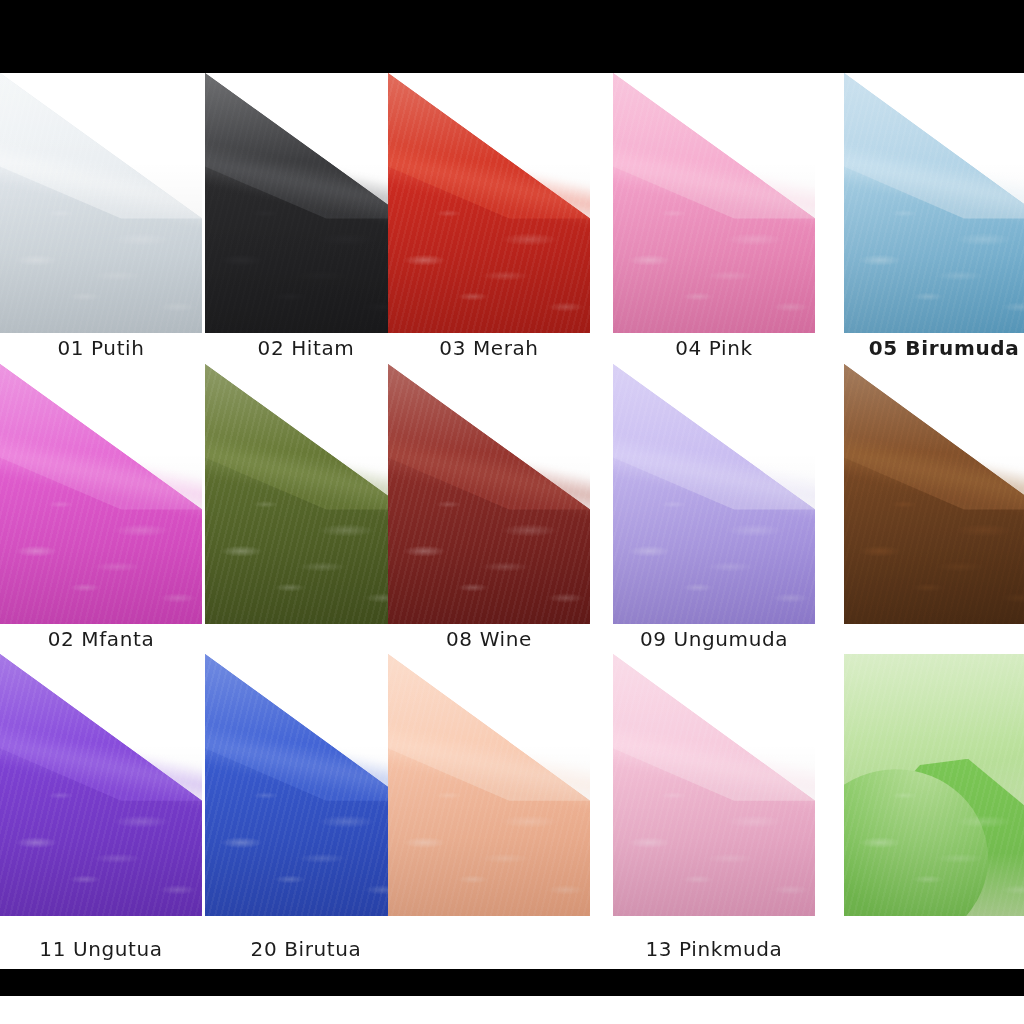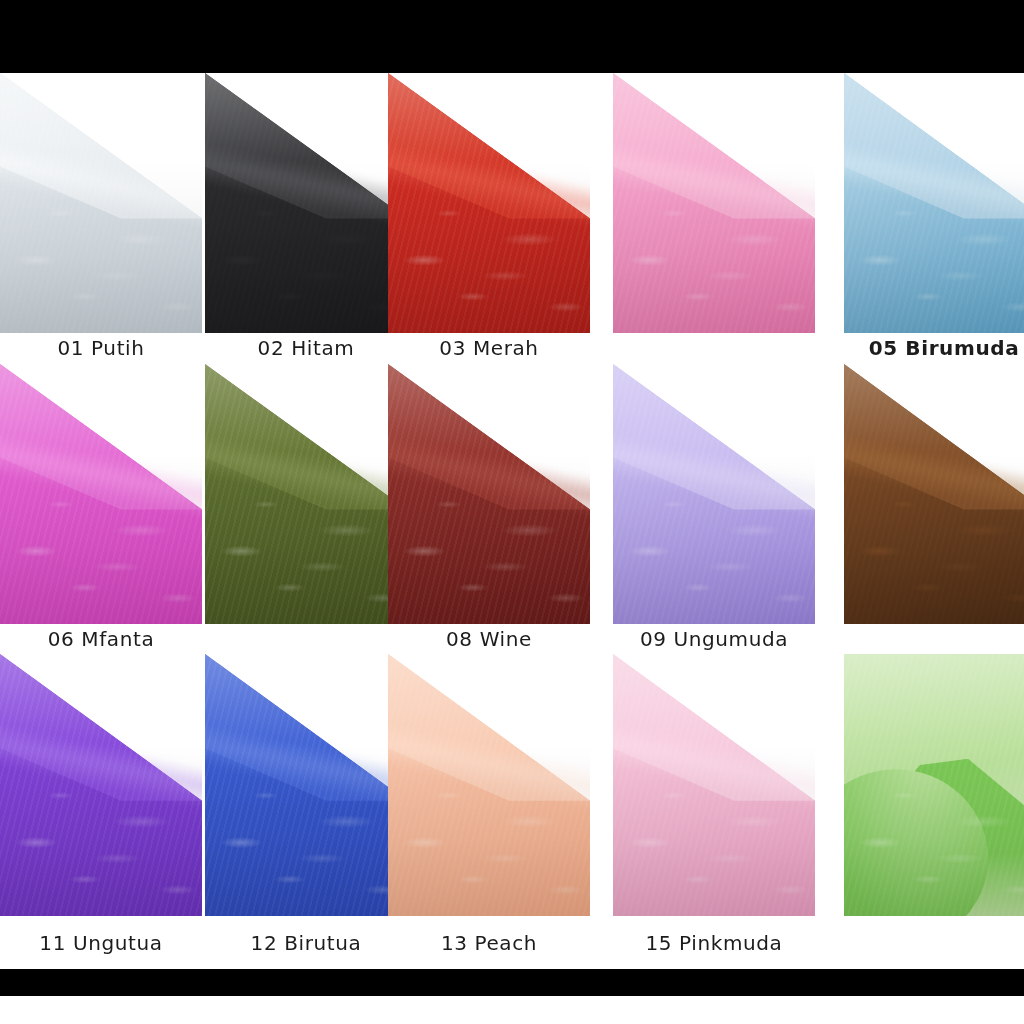--- a/index.html
+++ b/index.html
@@ -70,21 +70,21 @@
   .tile.curl .flap{
     clip-path:ellipse(46% 34% at 26% 78%);
   }
   .tile.curl .curlband{position:absolute;left:0;top:40%;width:100%;height:60%;
     clip-path:polygon(0 58%,38% 4%,62% 0,100% 40%,100% 100%,0 100%);}
 
   .caption{margin:0;width:100%;text-align:center;
            font-size:20px;letter-spacing:.6px;color:#1c1c1c;
            line-height:30px;white-space:nowrap;}
   #row-1 .caption,#row-2 .caption{padding-top:0;}
-  #row-3 .caption{padding-top:12px;}
+  #row-3 .caption{padding-top:18px;}
 </style>
 </head>
 <body>
 
 <div id="stage">
 
   <div class="letterbox" id="bar-top"></div>
   <div class="letterbox" id="bar-bottom"></div>
 
   <div id="chart">
@@ -129,20 +129,21 @@
       <div class="swatch-cell c3">
         <div class="tile">
           <div class="sheet">
               <div class="body" style="background: linear-gradient(165deg, rgb(244, 163, 203) 0%, rgb(244, 163, 203) 30%, rgb(239, 122, 179) 100%);"></div>
               <div class="flap" style="background: linear-gradient(150deg, rgb(247, 182, 212) 0%, rgb(244, 163, 203) 100%);"></div>
               <div class="crease" style="background: linear-gradient(rgba(0, 0, 0, 0) 0%, rgb(255, 211, 230) 45%, rgba(0, 0, 0, 0) 100%);"></div>
               <div class="fibre"></div>
               <div class="shade"></div>
             </div>
         </div>
+        <p class="caption">04 Pink</p>
       </div>
       <div class="swatch-cell c4">
         <div class="tile">
           <div class="sheet">
               <div class="body" style="background: linear-gradient(165deg, rgb(168, 207, 228) 0%, rgb(168, 207, 228) 30%, rgb(95, 168, 207) 100%);"></div>
               <div class="flap" style="background: linear-gradient(150deg, rgb(189, 217, 234) 0%, rgb(168, 207, 228) 100%);"></div>
               <div class="crease" style="background: linear-gradient(rgba(0, 0, 0, 0) 0%, rgb(225, 240, 248) 45%, rgba(0, 0, 0, 0) 100%);"></div>
               <div class="fibre"></div>
               <div class="shade"></div>
             </div>
@@ -155,21 +156,21 @@
       <div class="swatch-cell c0">
         <div class="tile">
           <div class="sheet">
               <div class="body" style="background: linear-gradient(165deg, rgb(226, 95, 208) 0%, rgb(226, 95, 208) 30%, rgb(217, 69, 195) 100%);"></div>
               <div class="flap" style="background: linear-gradient(150deg, rgb(232, 121, 217) 0%, rgb(226, 95, 208) 100%);"></div>
               <div class="crease" style="background: linear-gradient(rgba(0, 0, 0, 0) 0%, rgb(247, 168, 233) 45%, rgba(0, 0, 0, 0) 100%);"></div>
               <div class="fibre"></div>
               <div class="shade"></div>
             </div>
         </div>
-        <p class="caption">06 Mfanta</p>
+        <p class="caption">02 Mfanta</p>
       </div>
       <div class="swatch-cell c1">
         <div class="tile">
           <div class="sheet">
               <div class="body" style="background: linear-gradient(165deg, rgb(95, 113, 49) 0%, rgb(95, 113, 49) 30%, rgb(71, 86, 31) 100%);"></div>
               <div class="flap" style="background: linear-gradient(150deg, rgb(110, 127, 59) 0%, rgb(95, 113, 49) 100%);"></div>
               <div class="crease" style="background: linear-gradient(rgba(0, 0, 0, 0) 0%, rgb(147, 164, 99) 45%, rgba(0, 0, 0, 0) 100%);"></div>
               <div class="fibre"></div>
               <div class="shade"></div>
             </div>
@@ -228,45 +229,44 @@
       <div class="swatch-cell c1">
         <div class="tile">
           <div class="sheet">
               <div class="body" style="background: linear-gradient(165deg, rgb(58, 92, 208) 0%, rgb(58, 92, 208) 30%, rgb(44, 73, 189) 100%);"></div>
               <div class="flap" style="background: linear-gradient(150deg, rgb(74, 107, 217) 0%, rgb(58, 92, 208) 100%);"></div>
               <div class="crease" style="background: linear-gradient(rgba(0, 0, 0, 0) 0%, rgb(127, 153, 234) 45%, rgba(0, 0, 0, 0) 100%);"></div>
               <div class="fibre"></div>
               <div class="shade"></div>
             </div>
         </div>
-        <p class="caption">12 Birutua</p>
+        <p class="caption">20 Birutua</p>
       </div>
       <div class="swatch-cell c2">
         <div class="tile">
           <div class="sheet">
               <div class="body" style="background: linear-gradient(165deg, rgb(247, 195, 168) 0%, rgb(247, 195, 168) 30%, rgb(242, 169, 133) 100%);"></div>
               <div class="flap" style="background: linear-gradient(150deg, rgb(250, 211, 189) 0%, rgb(247, 195, 168) 100%);"></div>
               <div class="crease" style="background: linear-gradient(rgba(0, 0, 0, 0) 0%, rgb(255, 229, 214) 45%, rgba(0, 0, 0, 0) 100%);"></div>
               <div class="fibre"></div>
               <div class="shade"></div>
             </div>
         </div>
-        <p class="caption">13 Peach</p>
       </div>
       <div class="swatch-cell c3">
         <div class="tile">
           <div class="sheet">
               <div class="body" style="background: linear-gradient(165deg, rgb(245, 195, 216) 0%, rgb(245, 195, 216) 30%, rgb(236, 158, 195) 100%);"></div>
               <div class="flap" style="background: linear-gradient(150deg, rgb(248, 210, 226) 0%, rgb(245, 195, 216) 100%);"></div>
               <div class="crease" style="background: linear-gradient(rgba(0, 0, 0, 0) 0%, rgb(255, 228, 239) 45%, rgba(0, 0, 0, 0) 100%);"></div>
               <div class="fibre"></div>
               <div class="shade"></div>
             </div>
         </div>
-        <p class="caption">15 Pinkmuda</p>
+        <p class="caption">13 Pinkmuda</p>
       </div>
       <div class="swatch-cell c4">
         <div class="tile curl">
           <div class="sheet">
               <div class="body" style="background: linear-gradient(170deg, rgb(207, 233, 184) 0%, rgb(185, 224, 154) 45%, rgb(223, 240, 204) 100%);"></div>
               <div class="curlband" style="background: linear-gradient(rgb(123, 200, 85) 0%, rgb(123, 200, 85) 60%, rgb(185, 224, 154) 100%);"></div>
               <div class="flap" style="background: radial-gradient(at 40% 40%, rgb(185, 224, 154) 0%, rgb(123, 200, 85) 75%);"></div>
               <div class="fibre"></div>
               <div class="shade"></div>
             </div>

